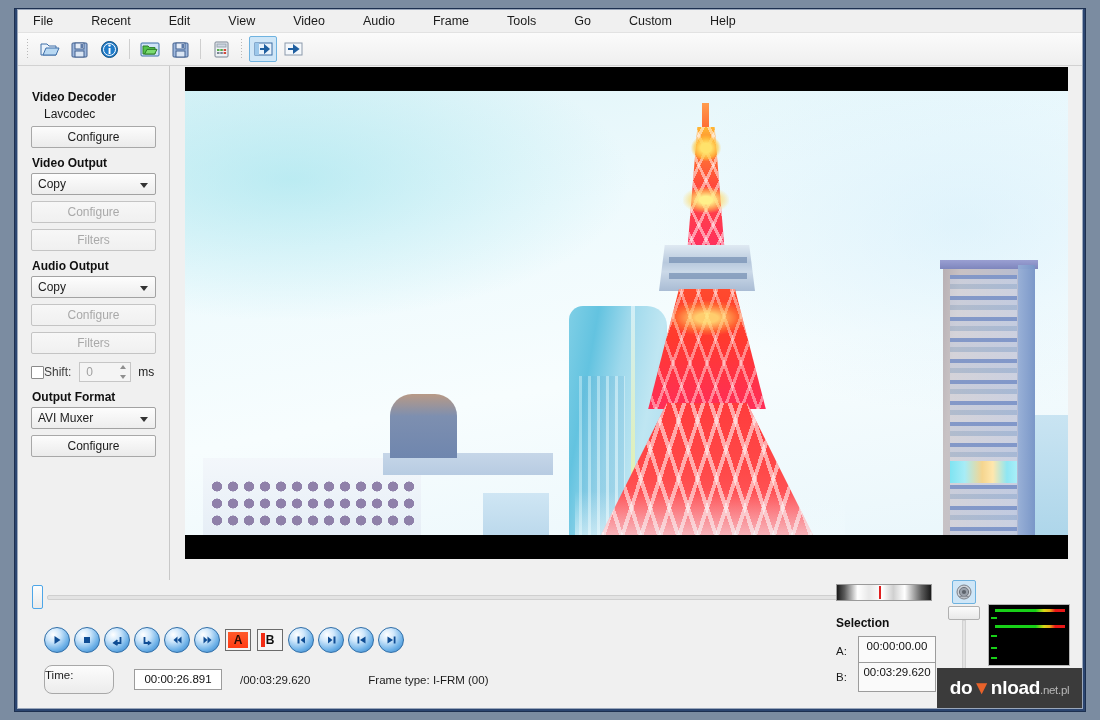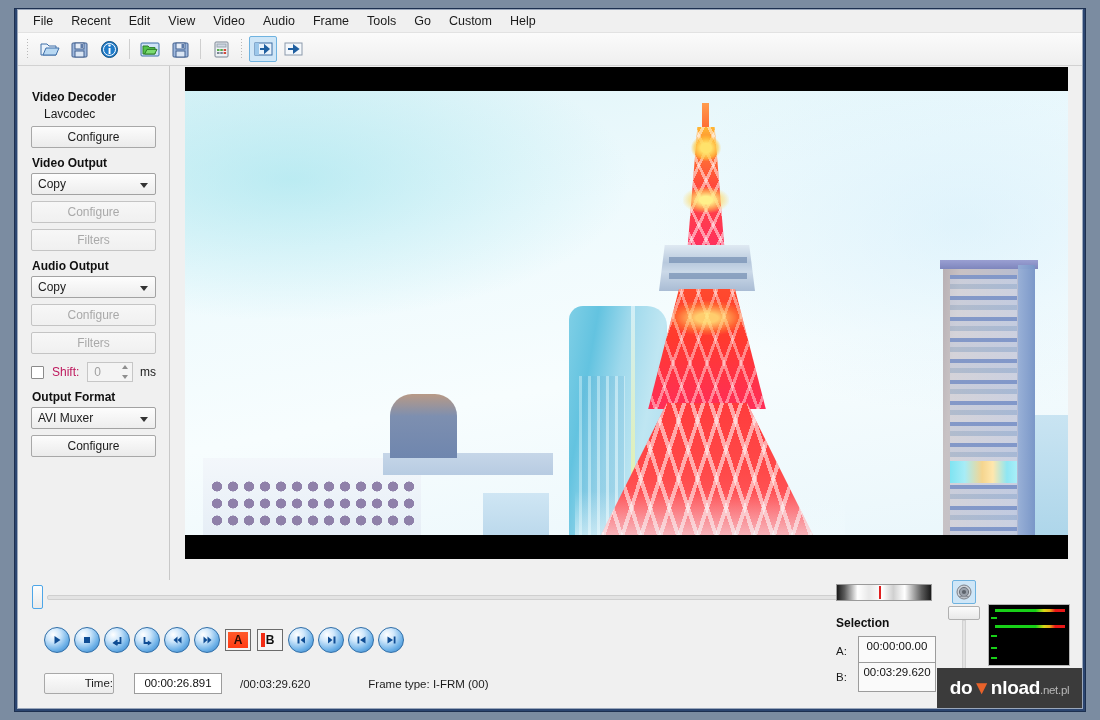--- a/index.html
+++ b/index.html
@@ -58,20 +58,21 @@
     display: flex; flex-direction: column;
     border: 1px solid #9aa7bb;
     overflow: hidden;
   }
   .menubar {
     height: 23px; flex: none;
     background: #f0f0f0;
     display: flex; align-items: center;
     padding-left: 6px;
     border-bottom: 1px solid #e2e2e2;
+    gap: 20px;
   }
   .menuitem {
     font-size: 12.5px; color: #1b1b1b;
     padding: 3px 9px; line-height: 14px;
   }
   .toolbar {
     height: 33px; flex: none;
     background: linear-gradient(#fbfbfb, #efefef);
     border-bottom: 1px solid #d2d2d2;
     display: flex; align-items: center;
@@ -128,21 +129,21 @@
     position: absolute; right: 7px; top: 9px;
     width: 0; height: 0;
     border-left: 4px solid transparent; border-right: 4px solid transparent;
     border-top: 5px solid #333;
   }
   .shiftrow { display: flex; align-items: center; padding: 2px 13px 0 13px; }
   .chk {
     width: 13px; height: 13px; background: #fff;
     border: 1px solid #8b8b8b; border-radius: 1px; flex: none;
   }
-  .shiftlbl { font-size: 12px; color: #be185d; margin-left: 8px; }
+  .shiftlbl { font-size: 12px; color: #404040; margin-left: 0; }
   .spin {
     width: 52px; height: 20px; margin-left: 8px;
     border: 1px solid #c6c6c6; background: #f4f4f4;
     font-size: 12px; color: #a0a0a0;
     position: relative; padding-left: 6px; line-height: 18px;
   }
   .spin .sarr {
     position: absolute; right: 3px; top: 2px; width: 9px; height: 14px;
     display: flex; flex-direction: column; justify-content: space-between;
     align-items: center;
@@ -352,24 +353,24 @@
   .ab span {
     position: relative; font-size: 12px; font-weight: bold; color: #111; z-index: 2;
   }
   .ab.a span { color: #2b0b04; }
 
   .statusrow {
     position: absolute; left: 26px; bottom: 14px;
     display: flex; align-items: center;
   }
   .timebtn {
-    width: 70px; height: 21px;
+    width: 70px; height: 29px;
     background: linear-gradient(#fcfcfc,#ececec);
-    border: 1px solid #a8a8a8; border-radius: 2px;
-    font-size: 11.5px; color: #1b1b1b; text-align: right; line-height: 19px;
+    border: 1px solid #a8a8a8; border-radius: 8px;
+    font-size: 11.5px; color: #1b1b1b; text-align: left; line-height: 19px;
   }
   .timefield {
     width: 88px; height: 21px; margin-left: 20px;
     background: #fff; border: 1px solid #9c9c9c;
     font-size: 11.5px; color: #111; text-align: center; line-height: 19px;
   }
   .totaltime { font-size: 11.5px; color: #1b1b1b; margin-left: 18px; }
   .frametype { font-size: 11.5px; color: #1b1b1b; margin-left: 58px; }
 
   

